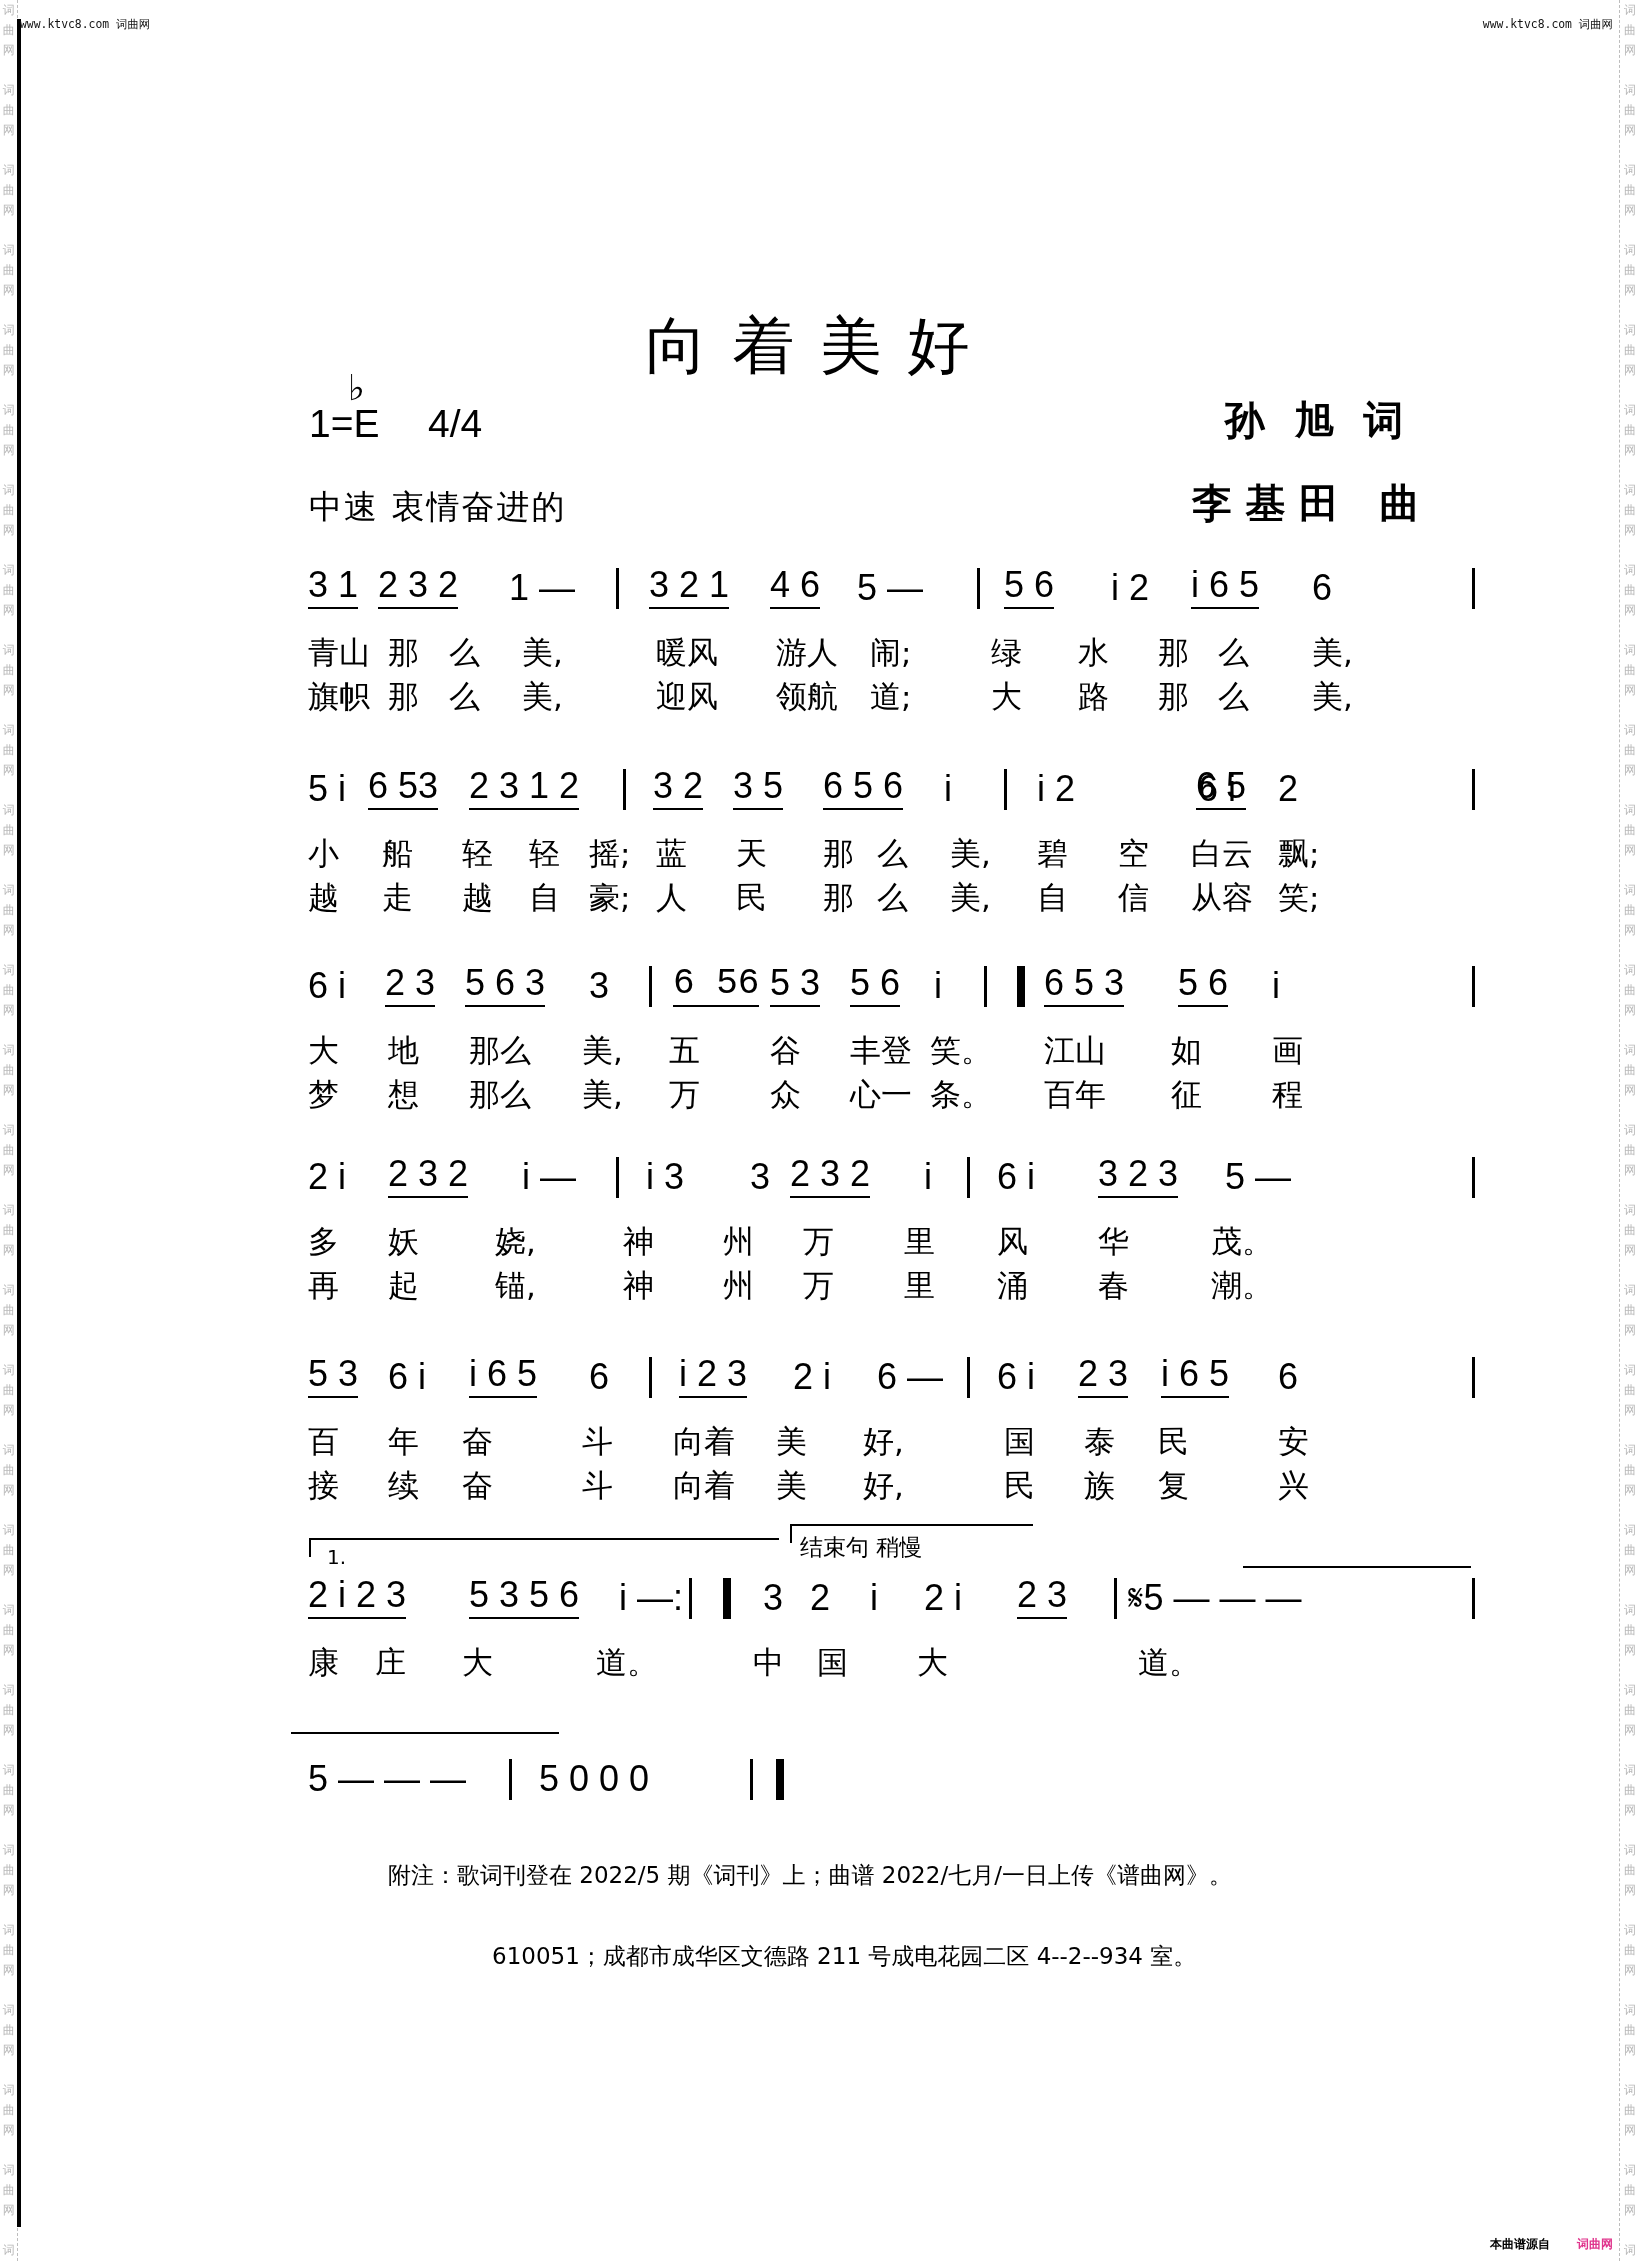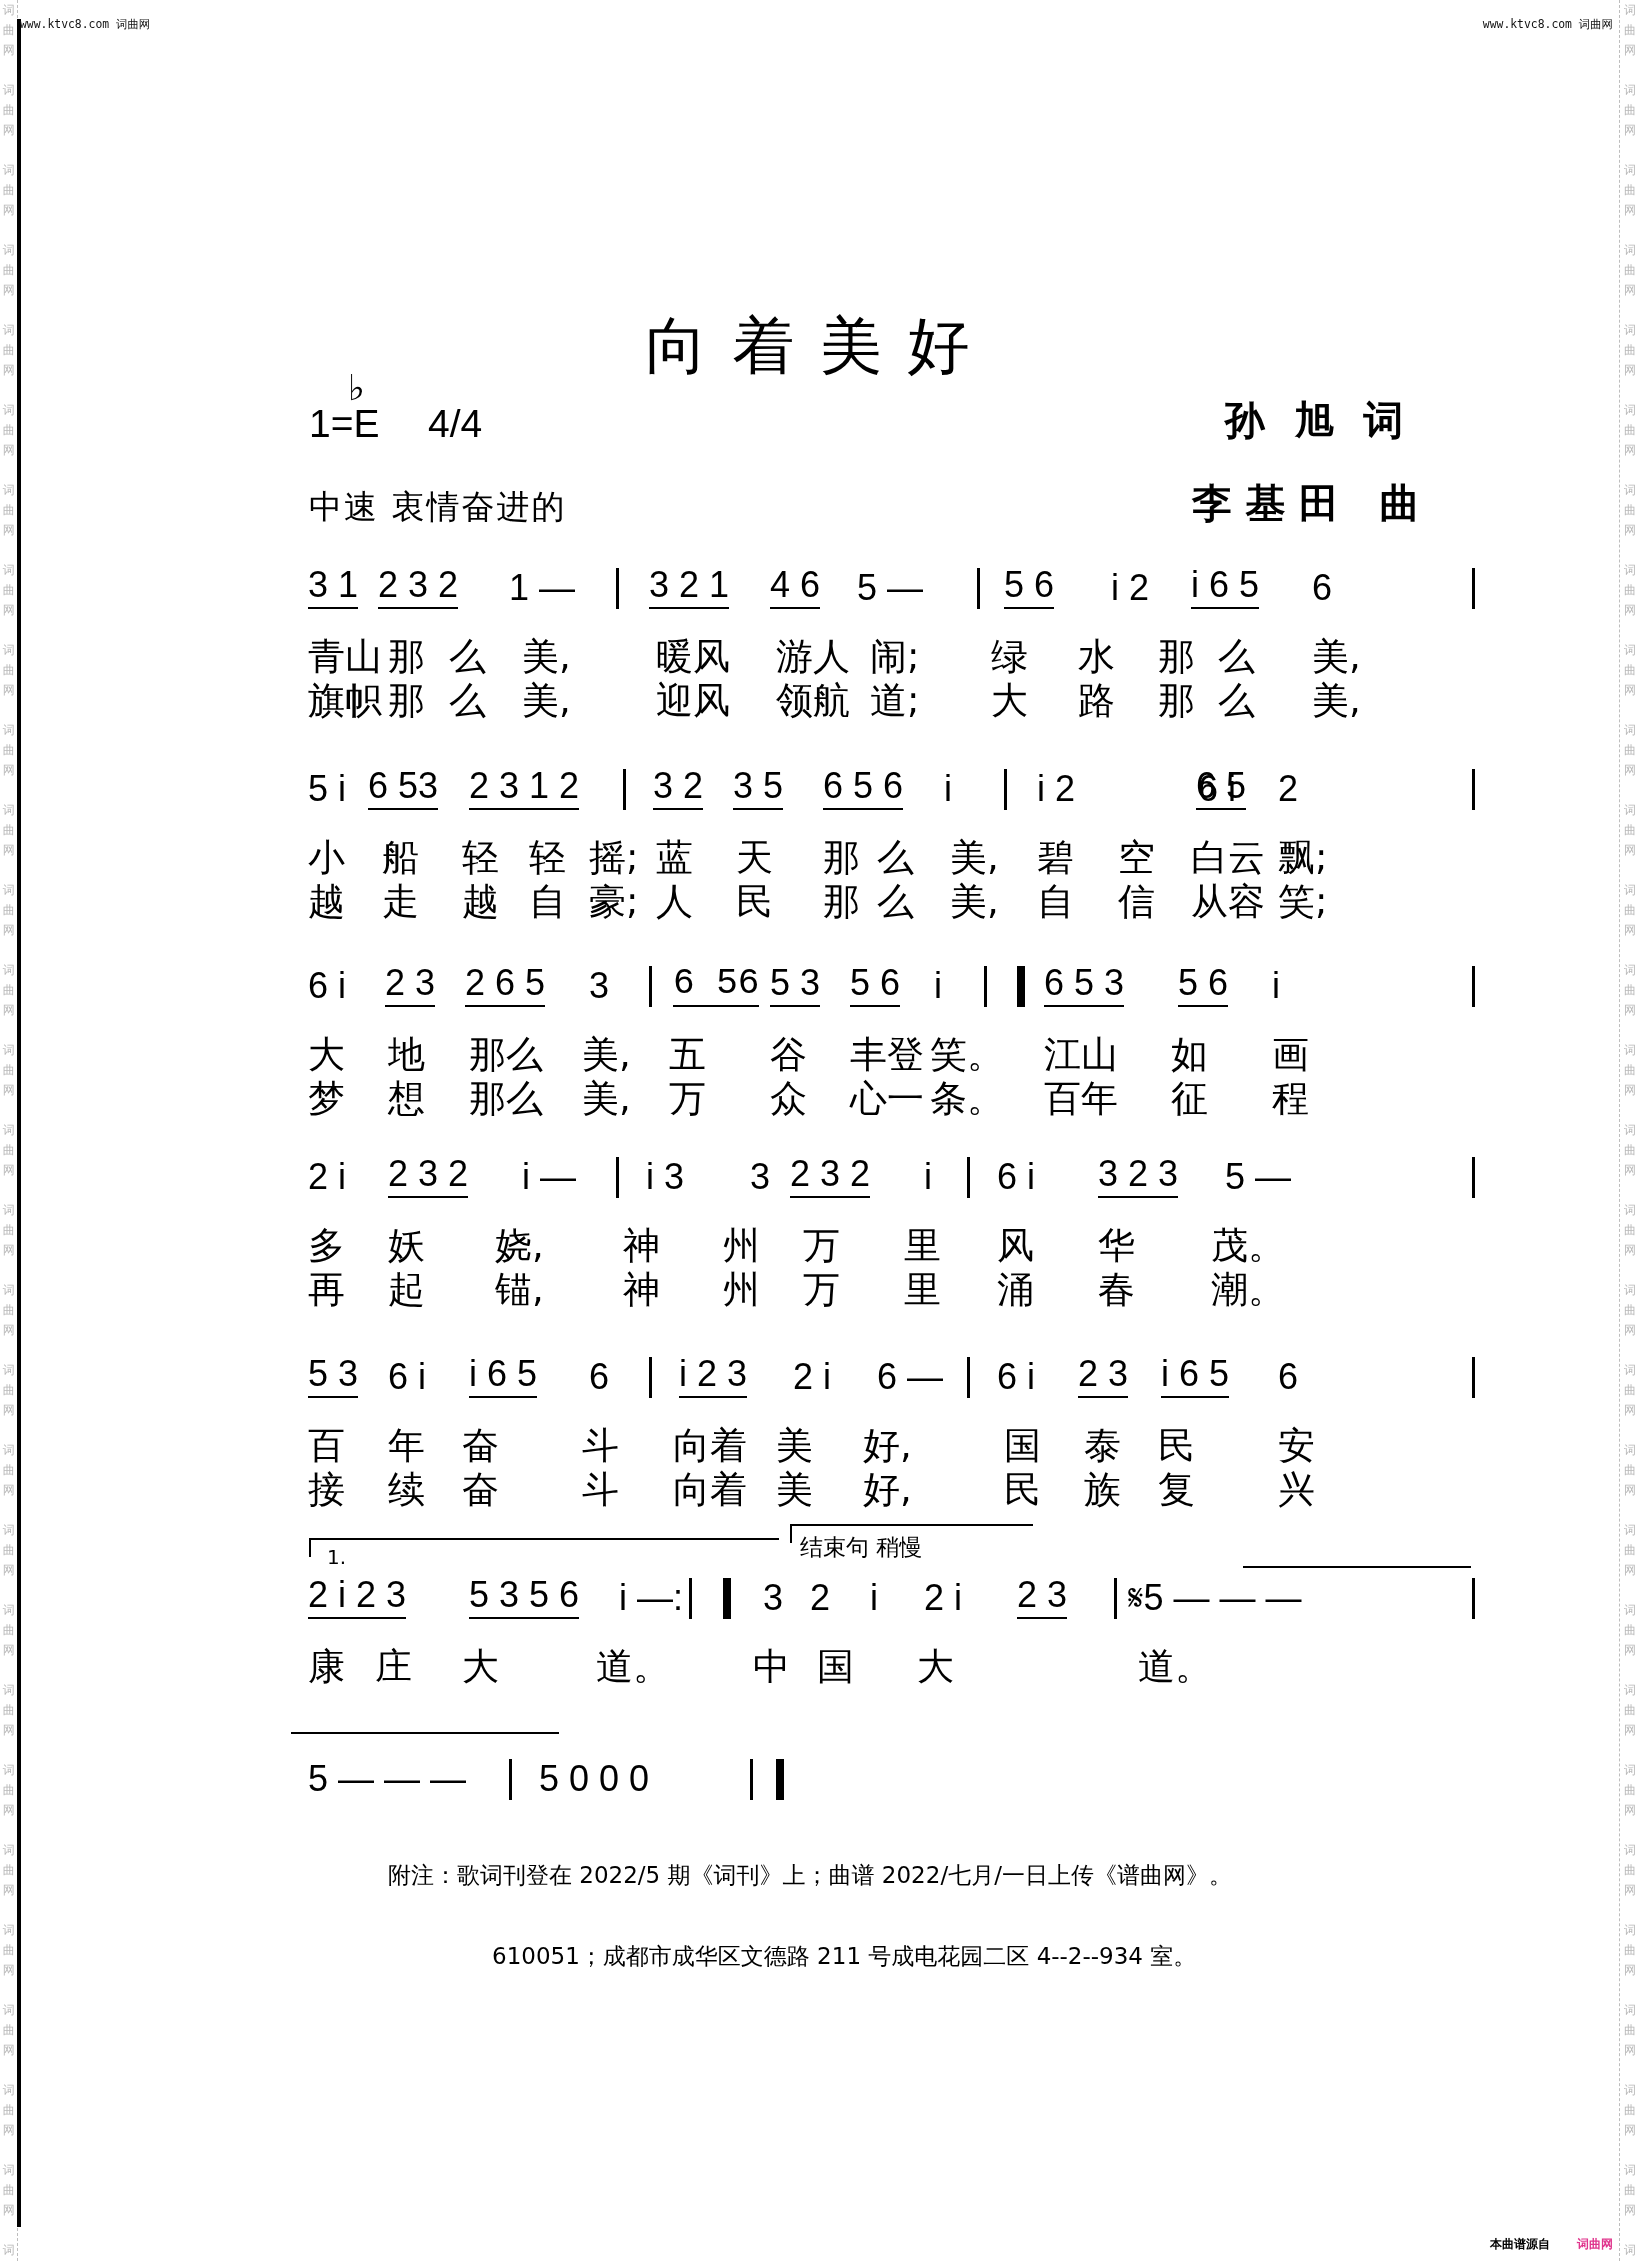--- a/index.html
+++ b/index.html
@@ -23,21 +23,21 @@
   .flat { position:absolute; left:348px; top:367px; font-size:36px; }
   .timesig { position:absolute; left:428px; top:402px; font-size:39px; font-family:"Liberation Sans", sans-serif; }
   .tempo { position:absolute; left:309px; top:485px; font-size:33px; letter-spacing:2px; }
   .lyricist { position:absolute; right:207px; top:393px; font-size:40px; letter-spacing:29.4px; font-weight:bold; }
   .composer { position:absolute; right:207px; top:476px; font-size:40px; letter-spacing:13.4px; font-weight:bold; }
 
   .system { position:absolute; left:308px; width:1178px; }
   .notes { position:relative; height:60px; font-family:"Liberation Sans", sans-serif; font-size:36px;
            display:flex; align-items:flex-end; white-space:nowrap; }
   .notes .cell { position:absolute; bottom:0; }
-  .lyric { position:relative; height:41px; font-size:37px; white-space:nowrap; }
+  .lyric { position:relative; height:41px; font-size:31px; white-space:nowrap; }
   .lyric span { position:absolute; top:0; }
   .bar { position:absolute; bottom:0; width:2.7px; height:41px; background:#000; }
   .bar.thick { width:8px; }
   .note-group { display:inline-block; border-bottom:2.7px solid #000; padding-bottom:1.3px; }
 
   .volta { position:absolute; border-top:2.7px solid #000; border-left:2px solid #000; height:17.4px; }
   .volta-label { position:absolute; font-size:20px; }
   .note-text { position:absolute; left:388px; font-size:23px; }
   .annotation { position:absolute; font-size:27px; }
 </style>
@@ -380,21 +380,21 @@
         <span style="left: 729px;">自</span>
         <span style="left: 810px;">信</span>
         <span style="left: 883px;">从容</span>
         <span style="left: 970px;">笑;</span>
       </div>
     </div>
     <div class="system" style="top: 947px;">
       <div class="notes">
         <span class="cell" style="left: 0px;">6 i</span>
         <span class="cell note-group" style="left: 77px;">2 3</span>
-        <span class="cell note-group" style="left: 157px;">2 6 5</span>
+        <span class="cell note-group" style="left: 157px;">5 6 3</span>
         <span class="cell" style="left: 281px;">3</span>
         <div class="bar" style="left: 341px;"></div>
         <span class="cell note-group" style="left: 365px; font-family: Liberation Mono, monospace;">6 56</span>
         <span class="cell note-group" style="left: 462px;">5 3</span>
         <span class="cell note-group" style="left: 542px;">5 6</span>
         <span class="cell" style="left: 626px;">i</span>
         <div class="bar" style="left: 676px;"></div>
         <div class="bar thick" style="left: 709px;"></div>
         <span class="cell note-group" style="left: 736px; margin-top: 24px;">6 5 3</span>
         <span class="cell note-group" style="left: 870px;">5 6</span>

